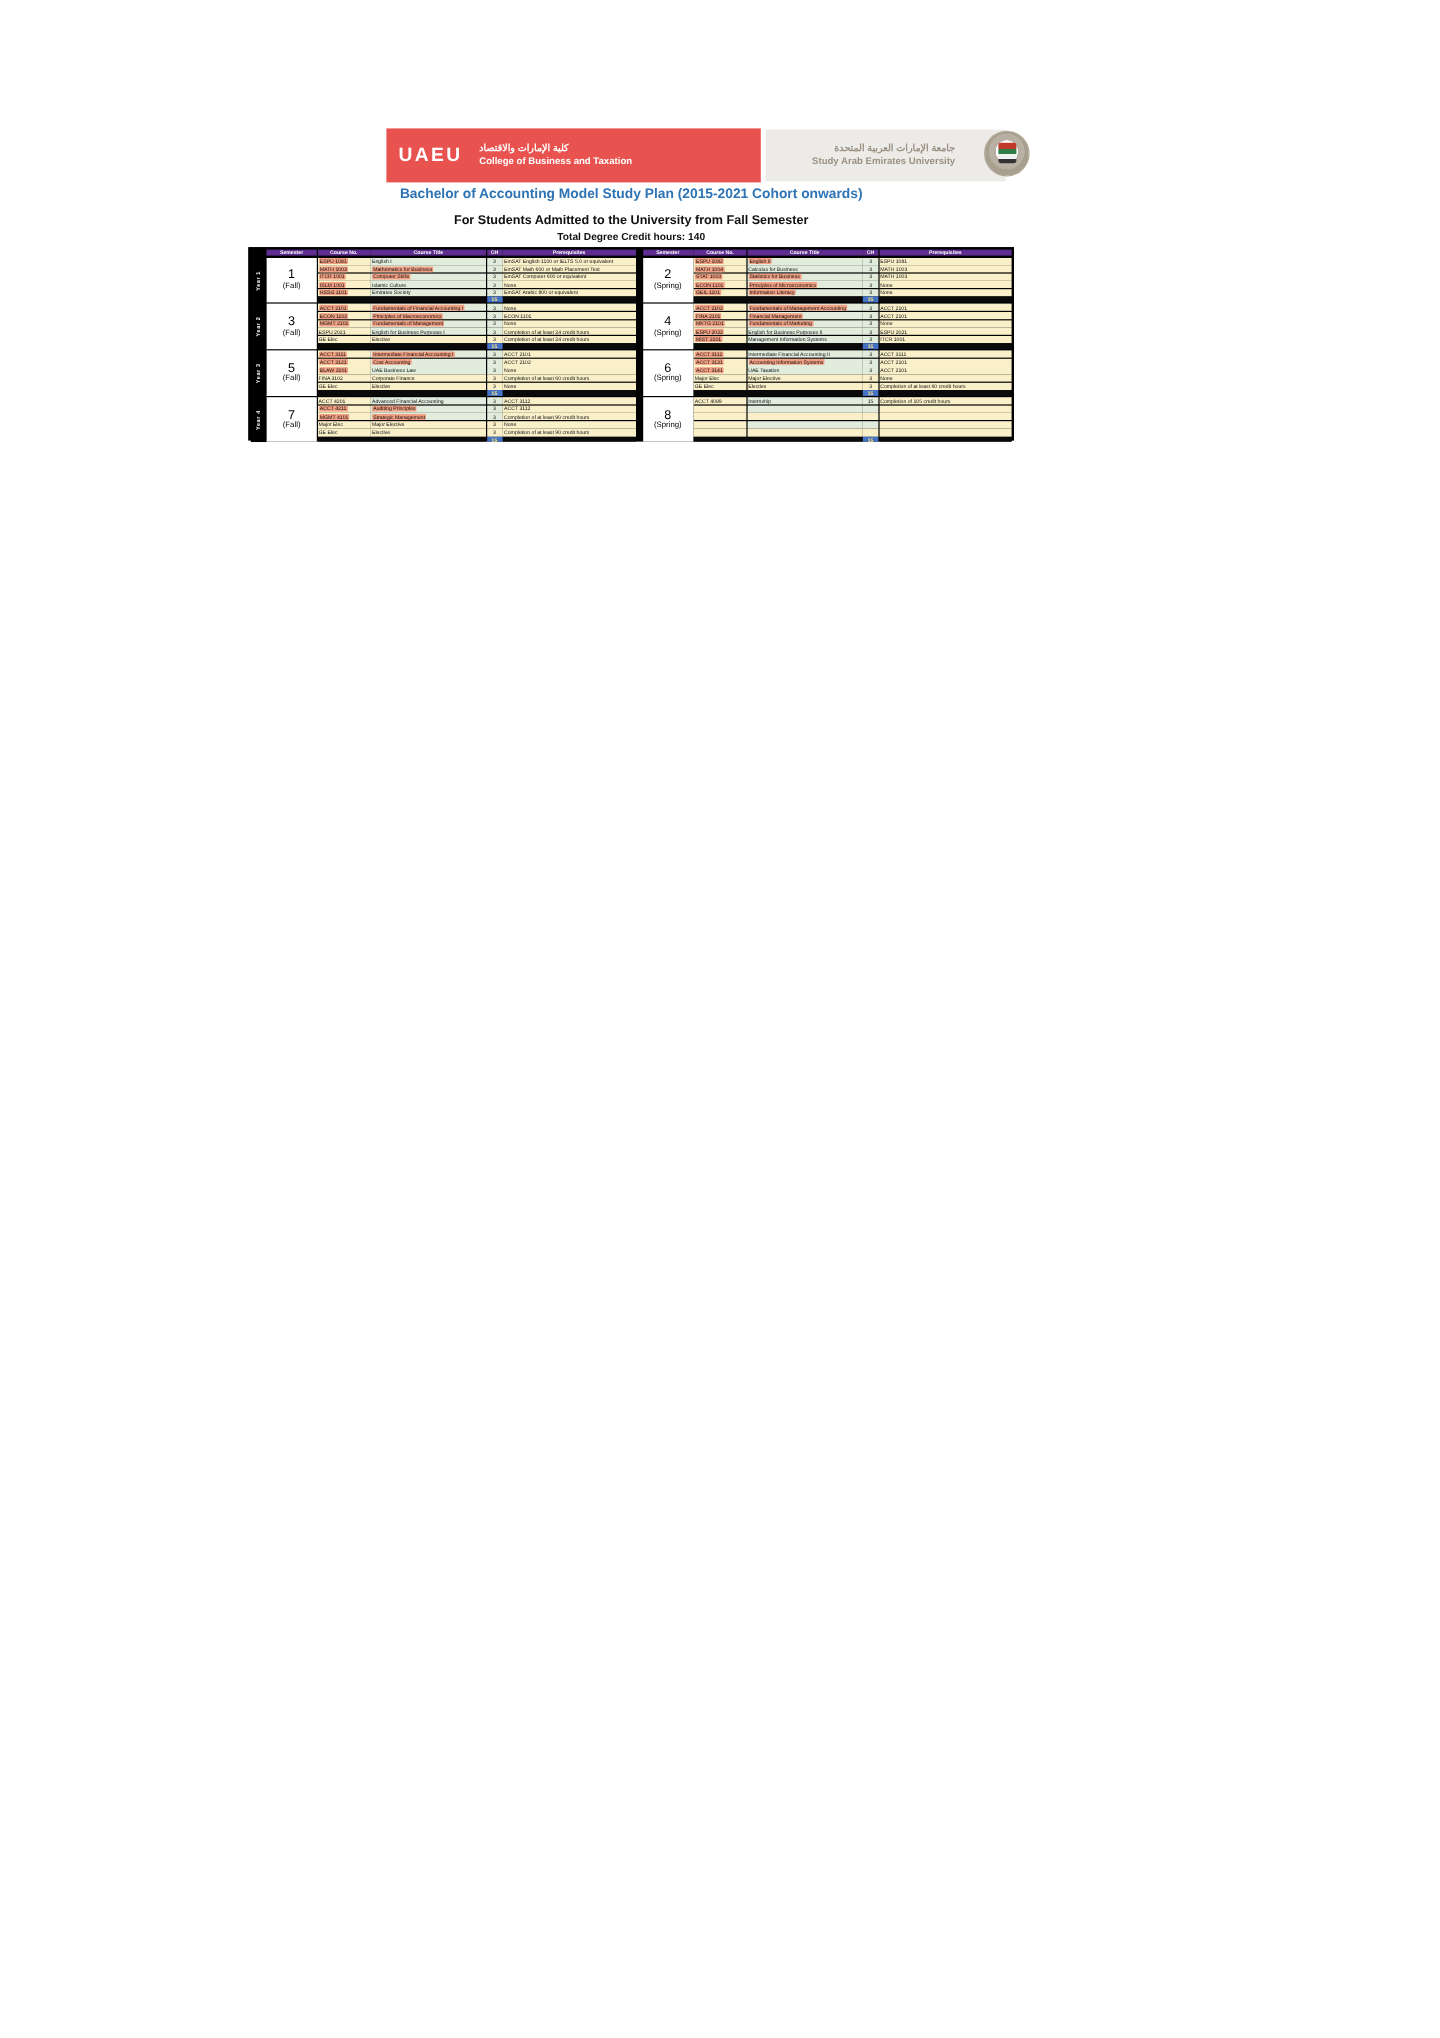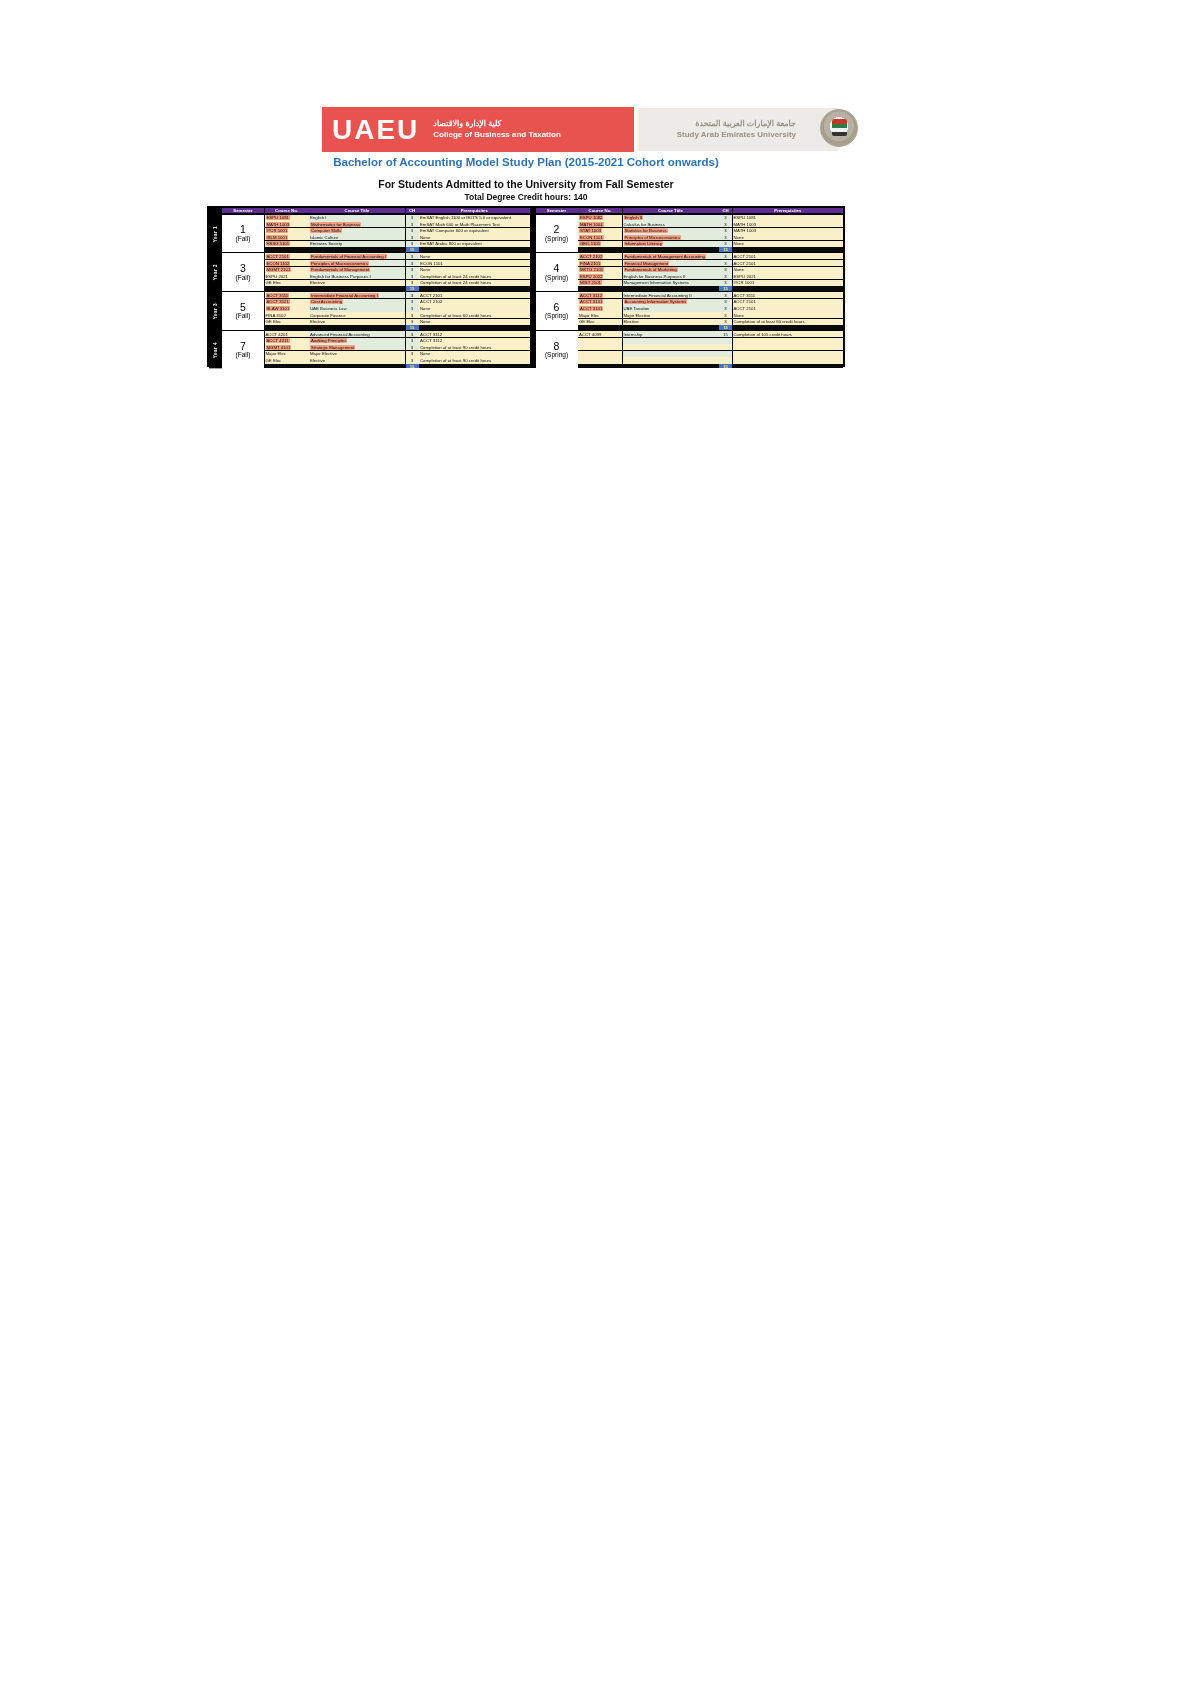--- a/index.html
+++ b/index.html
@@ -2,21 +2,21 @@
 <html><head>
 <meta charset="utf-8">
 <style>
   html,body{margin:0;padding:0;background:#fff;}
   .page{position:relative;width:1200px;height:1698px;background:#ffffff;overflow:hidden;
         font-family:"Liberation Sans", sans-serif;}
 
   
   .logo-red{position:absolute;left:322px;top:107px;width:312px;height:45px;background:#e9534f;
             display:flex;align-items:center;box-sizing:border-box;padding:0 10px;color:#fff;}
-  .uaeu-mark{font-size:28px;font-weight:bold;letter-spacing:2px;line-height:1;}
+  .uaeu-mark{font-size:16px;font-weight:bold;letter-spacing:2px;line-height:1;}
   .college-txt{margin-left:14px;display:flex;flex-direction:column;line-height:1.3;}
   .college-ar{font-size:8px;font-weight:bold;}
   .college-en{font-size:8px;font-weight:bold;}
   .logo-gray{position:absolute;left:638px;top:108px;width:200px;height:43px;background:#edebe8;
              color:#9a9183;display:flex;flex-direction:column;justify-content:center;
              align-items:flex-end;box-sizing:border-box;padding-right:42px;line-height:1.35;}
   .univ-ar{font-size:8px;font-weight:bold;}
   .univ-en{font-size:8px;font-weight:bold;}
   .emblem{position:absolute;left:820px;top:109px;width:38px;height:38px;border-radius:50%;
           background:radial-gradient(circle at 50% 45%, #ffffff 0 34%, #b8b0a2 35% 55%, #a99f8e 56% 100%);
@@ -58,21 +58,21 @@
          display:flex;align-items:center;justify-content:center;}
 </style>
 </head>
 <body>
 
 <div class="page">
 
   <div class="logo-red">
     <div class="uaeu-mark">UAEU</div>
     <div class="college-txt">
-      <span class="college-ar">كلية الإدارة والاقتصاد</span>
+      <span class="college-ar">كلية الإمارات والاقتصاد</span>
       <span class="college-en">College of Business and Taxation</span>
     </div>
   </div>
 
   <div class="logo-gray">
     <span class="univ-ar">جامعة الإمارات العربية المتحدة</span>
     <span class="univ-en">Study Arab Emirates University</span>
   </div>
   <div class="emblem">
     <div class="emblem-core"></div>

